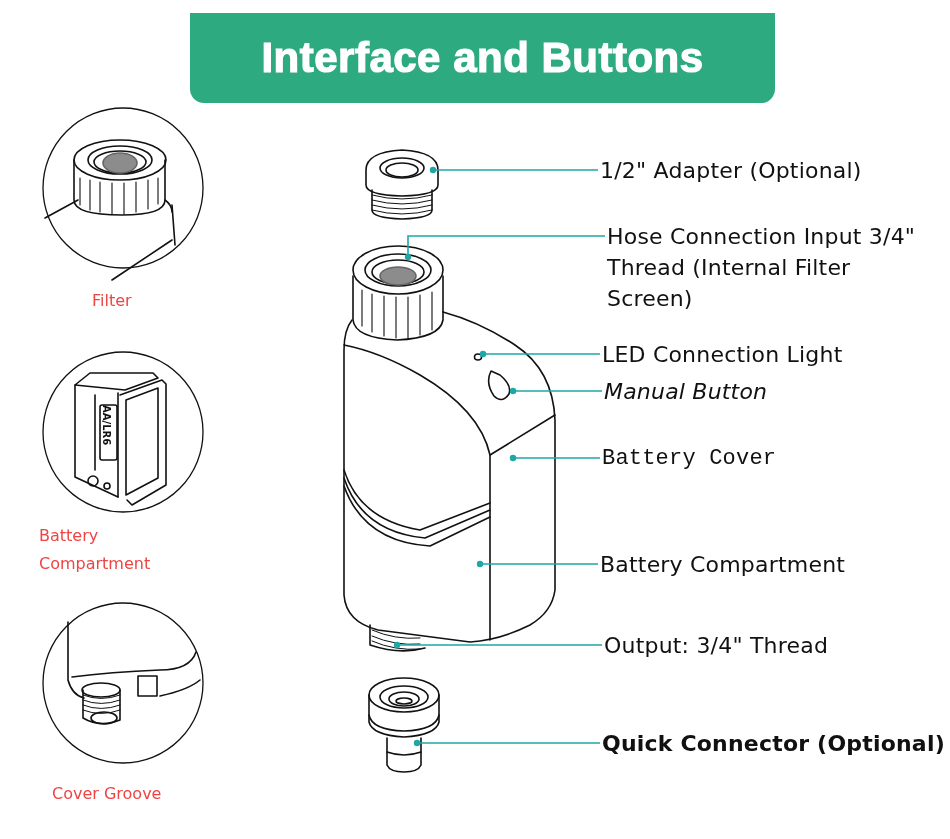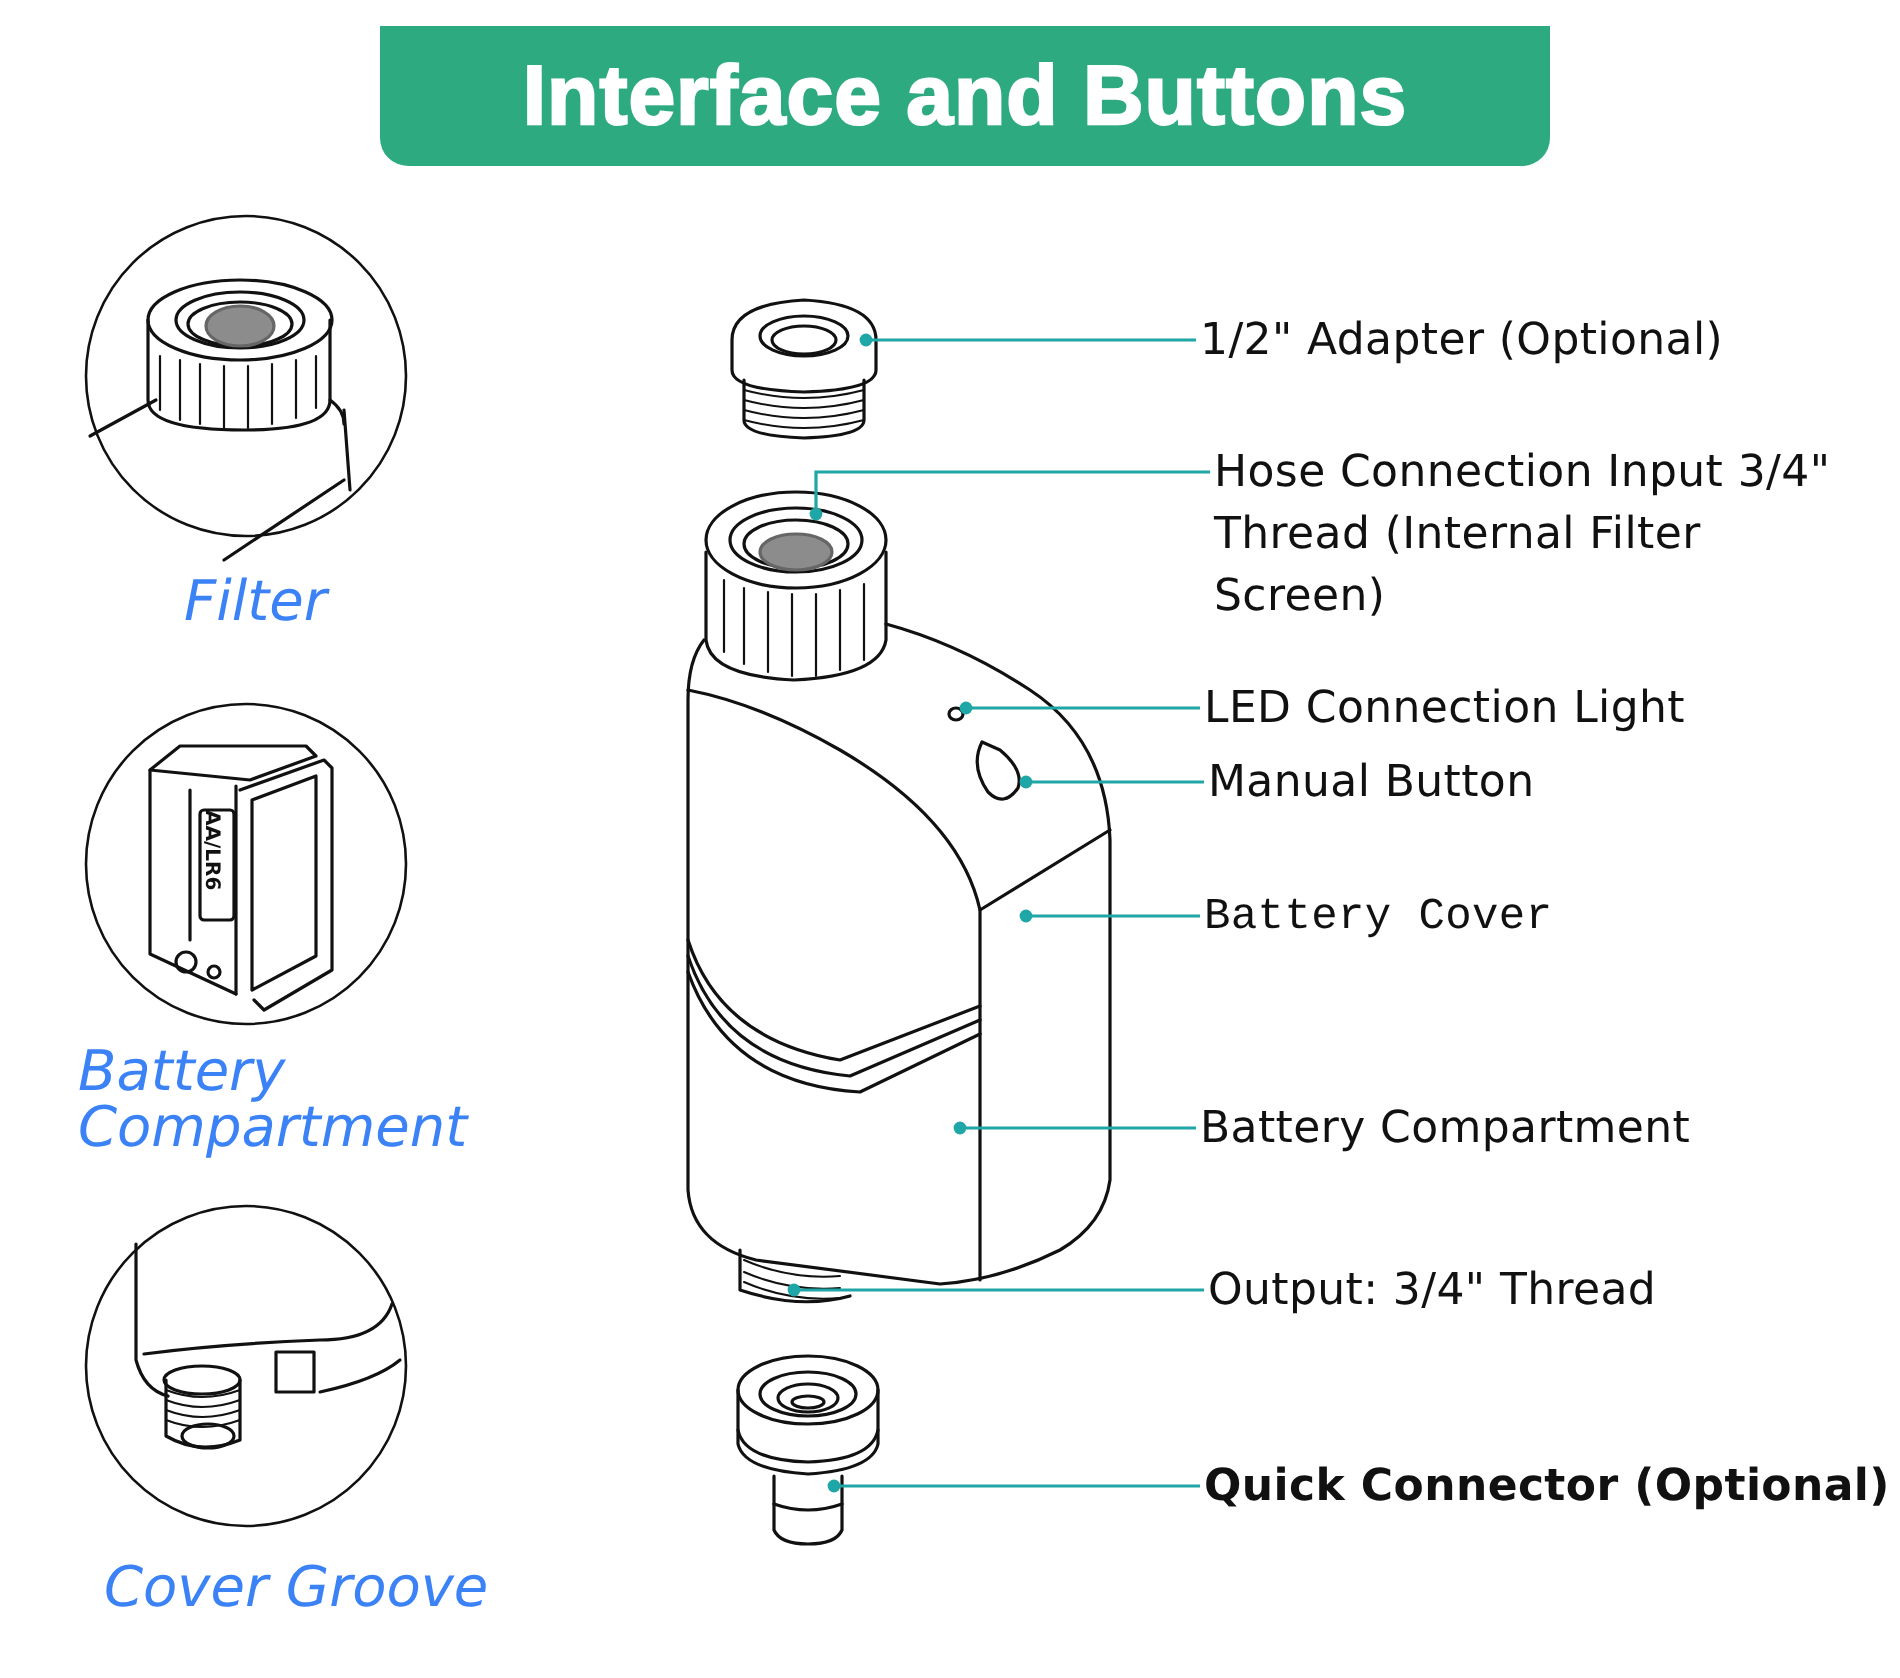--- a/index.html
+++ b/index.html
@@ -1,21 +1,21 @@
 <!DOCTYPE html>
 <html><head>
 <meta charset="utf-8">
 <style>
   html,body{margin:0;padding:0;background:#ffffff;}
   body{width:950px;height:839px;position:relative;overflow:hidden;font-family:"DejaVu Sans","Liberation Sans",sans-serif;color:#111;}
-  .banner{position:absolute;left:190px;top:13px;width:585px;height:70px;background:#2daa80;border-radius:0 0 14px 14px;display:flex;align-items:center;justify-content:center;}
+  .banner{position:absolute;left:190px;top:13px;width:585px;height:90px;background:#2daa80;border-radius:0 0 14px 14px;display:flex;align-items:center;justify-content:center;}
   .banner-title{font-family:"Liberation Sans",sans-serif;font-weight:900;font-size:42px;color:#fff;letter-spacing:0.5px;-webkit-text-stroke:1.2px #fff;}
   .label{position:absolute;font-size:22px;line-height:31px;color:#111;white-space:nowrap;letter-spacing:0.2px;}
   .label.wrap{white-space:normal;}
-  .side-label{position:absolute;font-size:28px;line-height:28px;color:#3b82f6;font-style:italic;}
+  .side-label{position:absolute;font-size:16px;line-height:28px;color:#ef4444;}
   svg{position:absolute;left:0;top:0;}
 </style>
 </head>
 <body>
 
 <div class="banner" style="background: rgb(45, 170, 128);">
   <span class="banner-title">Interface and Buttons</span>
 </div>
 
 <svg width="950" height="839" viewBox="0 0 950 839">
@@ -150,17 +150,17 @@
 </svg>
 
 <div class="side-label" style="left:92px;top:287px;">Filter</div>
 <div class="side-label" style="left:39px;top:522px;white-space:pre-line;">Battery
 Compartment</div>
 <div class="side-label" style="left:42px;top:780px;margin-left:10px;">Cover Groove</div>
 
 <div class="label" style="left:600px;top:155px;">1/2" Adapter (Optional)</div>
 <div class="label wrap" style="left:607px;top:221px;width:330px;">Hose Connection Input 3/4" Thread (Internal Filter Screen)</div>
 <div class="label" style="left:602px;top:339px;">LED Connection Light</div>
-<div class="label" style="left:604px;top:376px;">Manual Button</div>
+<div class="label" style="left:604px;top:376px;font-style:italic;">Manual Button</div>
 <div class="label" style="left:602px;top:443px;font-family:Liberation Mono, monospace;">Battery Cover</div>
 <div class="label" style="left:600px;top:549px;">Battery Compartment</div>
 <div class="label" style="left:604px;top:630px;">Output: 3/4" Thread</div>
 <div class="label" style="left:602px;top:728px;font-weight:bold;">Quick Connector (Optional)</div>
 
 </body></html>

